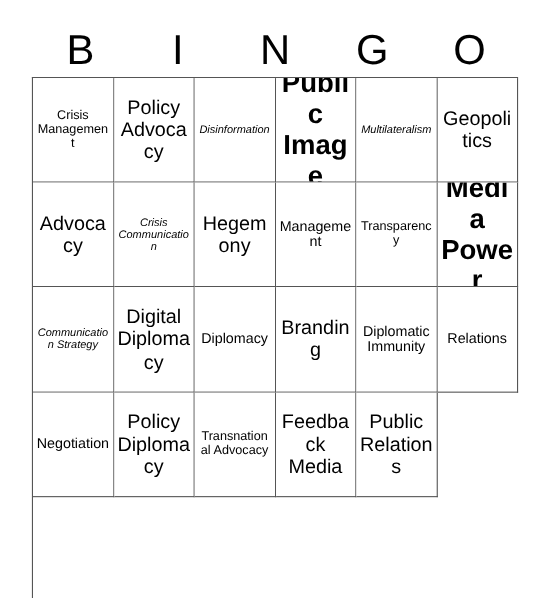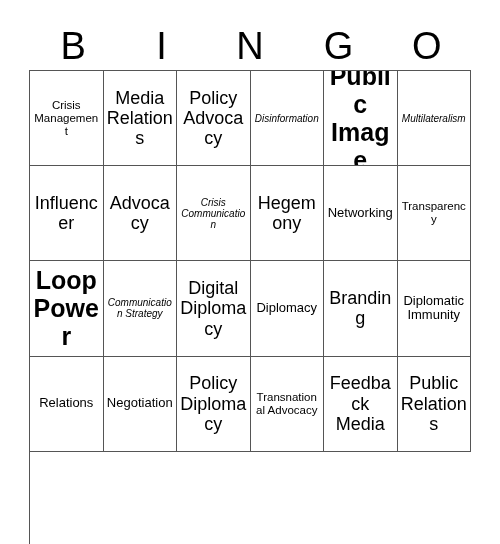--- a/index.html
+++ b/index.html
@@ -91,56 +91,53 @@
     <div class="header-letter">G</div>
     <div class="header-letter">O</div>
   </div>
 
   <div id="grid">
 
     <div class="cell">
         <span class="cell-text fs-sm">Crisis Management</span>
       </div>
     <div class="cell">
-        <span class="cell-text fs-xl">Media Relations</span>
-      </div>
-    <div class="cell">
         <span class="cell-text fs-lg">Policy Advocacy</span>
       </div>
     <div class="cell">
         <span class="cell-text fs-xs">Disinformation</span>
       </div>
     <div class="cell">
         <span class="cell-text fs-xxl">Public Image</span>
       </div>
 
     <div class="cell">
         <span class="cell-text fs-xs">Multilateralism</span>
       </div>
     <div class="cell">
-        <span class="cell-text fs-xl">Influencer</span>
+        <span class="cell-text fs-xl">Geopolitics</span>
       </div>
     <div class="cell">
         <span class="cell-text fs-xl">Advocacy</span>
       </div>
     <div class="cell">
         <span class="cell-text fs-xs">Crisis Communication</span>
       </div>
     <div class="cell">
         <span class="cell-text fs-lg">Hegemony</span>
       </div>
 
     <div class="cell">
-        <span class="cell-text fs-md">Networking</span>
+        <span class="cell-text fs-md">Management</span>
       </div>
     <div class="cell">
         <span class="cell-text fs-sm">Transparency</span>
       </div>
     <div class="cell">
-        <span class="cell-text fs-xxl">Loop Power</span>
+        <span class="cell-text fs-xxl">Media Power</span>
       </div>
     <div class="cell">
         <span class="cell-text fs-xs">Communication Strategy</span>
       </div>
     <div class="cell">
         <span class="cell-text fs-lg">Digital Diplomacy</span>
       </div>
 
     <div class="cell">
         <span class="cell-text fs-md">Diplomacy</span>

